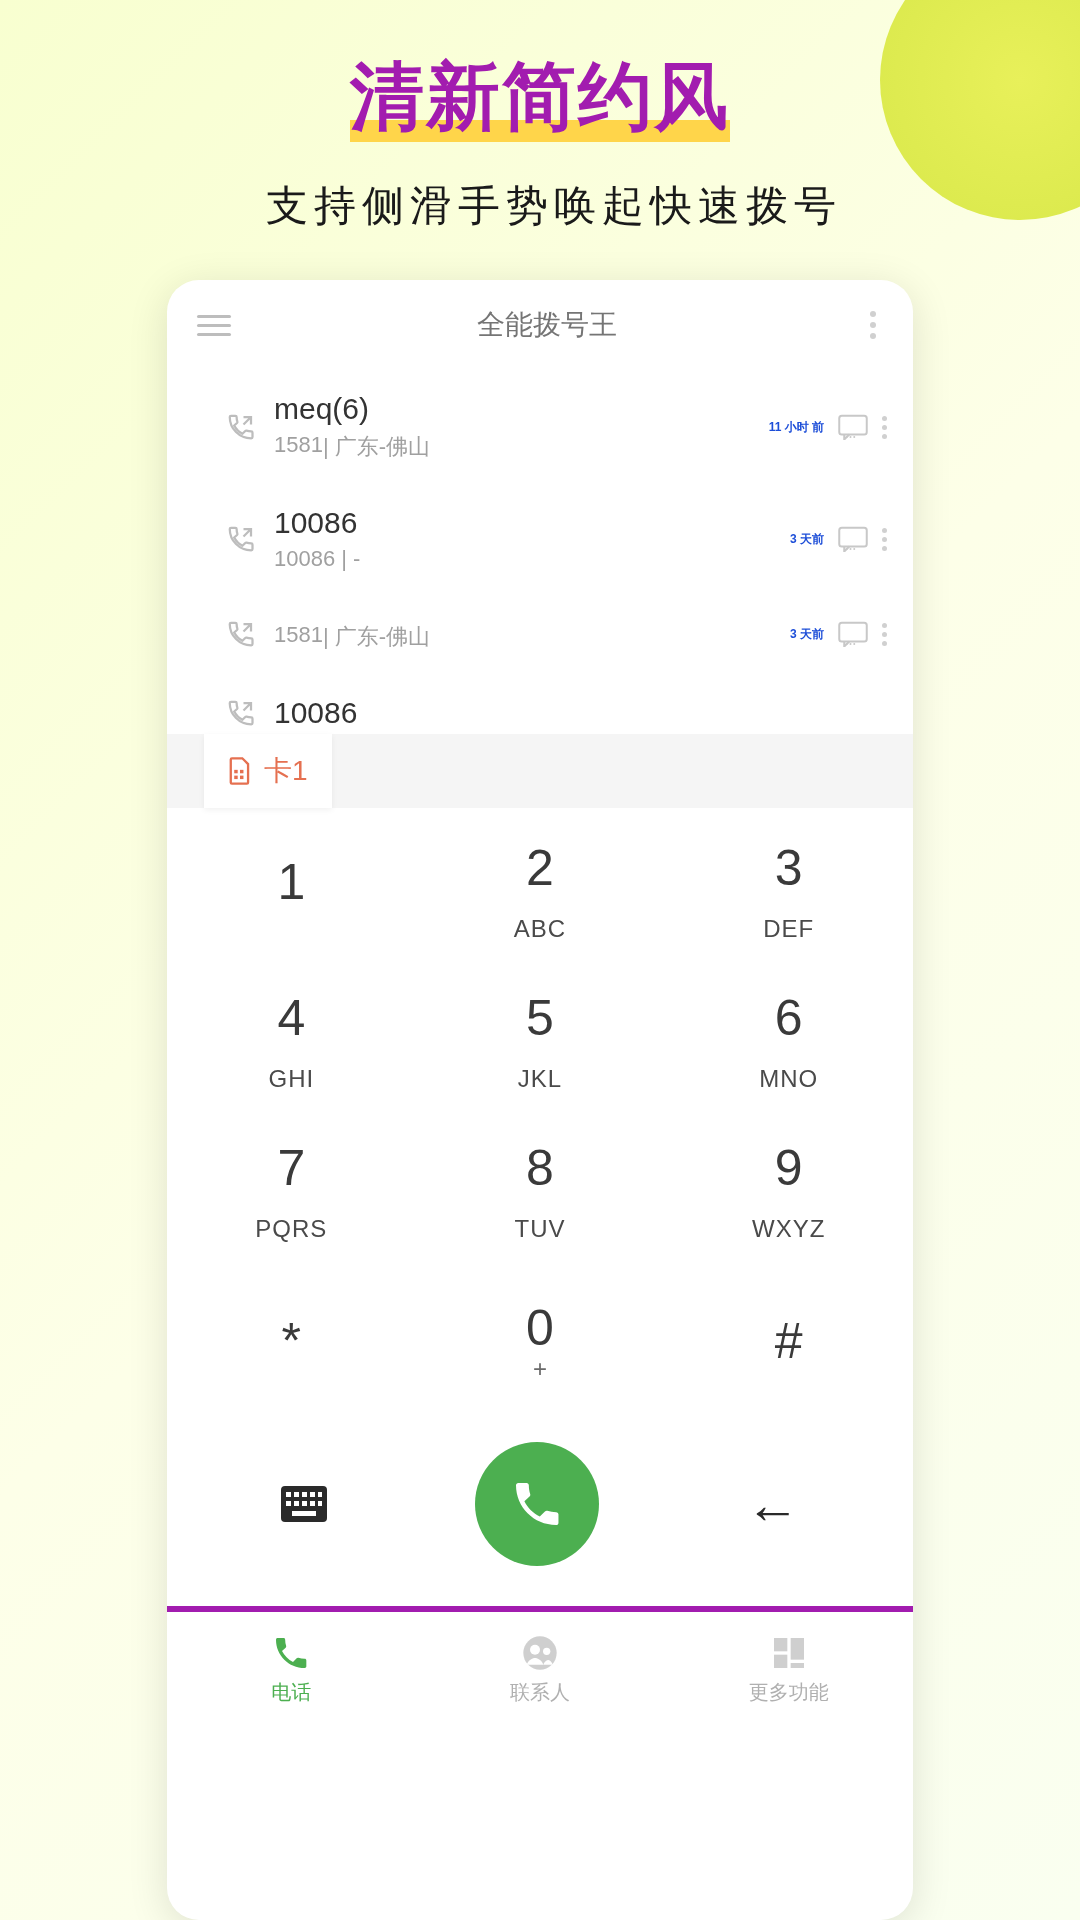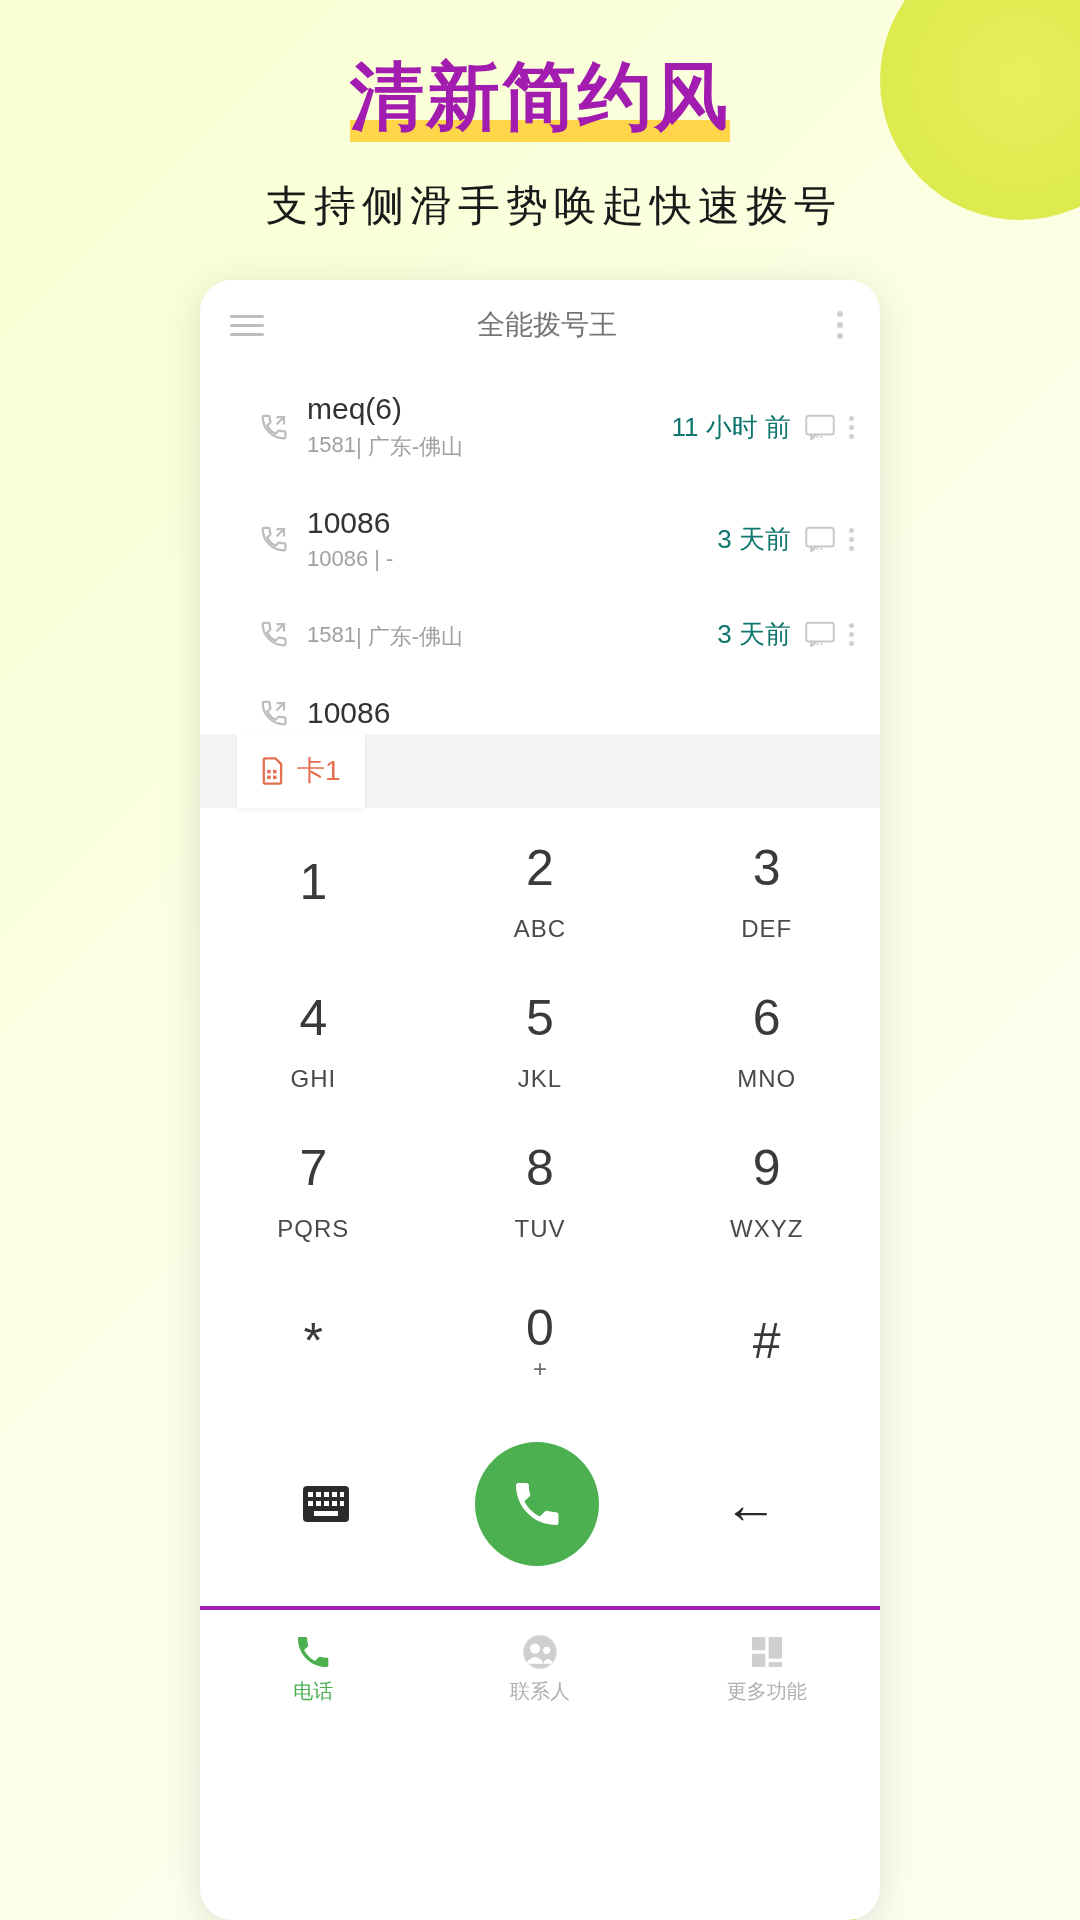--- a/index.html
+++ b/index.html
@@ -57,21 +57,21 @@
   color: #1a1a1a;
   margin-top: 30px;
   letter-spacing: 6px;
   margin-left: 28px;
 }
 .phone-frame {
   position: absolute;
   top: 280px;
   left: 50%;
   transform: translateX(-50%);
-  width: 680px;
+  width: 746px;
   height: 1640px;
   background: #ffffff;
   border-radius: 32px;
   box-shadow: 0 8px 40px rgba(0,0,0,0.12);
   overflow: hidden;
 }
 
 .app-header {
   height: 90px;
   display: flex;
@@ -102,21 +102,21 @@
   display: flex;
   align-items: center;
   padding: 22px 14px 22px 14px;
   gap: 18px;
 }
 .call-type-icon { width: 30px; height: 30px; flex-shrink: 0; }
 .log-main { flex: 1; min-width: 0; }
 .log-name { font-size: 30px; color: #333; }
 .log-sub { font-size: 22px; color: #a0a0a0; margin-top: 6px; display: flex; }
 .log-right { display: flex; align-items: center; gap: 14px; }
-.log-time { font-size: 26px; color: #0f766e; }
+.log-time { font-size: 12px; color: #1d4ed8; font-weight: bold; }
 .msg-icon { width: 30px; height: 26px; }
 .row-dots { display: flex; flex-direction: column; gap: 4px; }
 .row-dots span { width: 5px; height: 5px; border-radius: 50%; background: #d0d0d0; }
 
 
 .sim-bar {
   height: 74px;
   background: #f5f5f5;
   display: flex;
   align-items: stretch;
@@ -165,21 +165,21 @@
   background: #4caf50;
   display: flex;
   align-items: center;
   justify-content: center;
 }
 .kbd-icon { width: 48px; height: 38px; }
 .back-arrow { font-size: 54px; color: #2a2a2a; }
 
 
 .bottom-nav {
-  border-top: 4px solid #a21caf;
+  border-top: 6px solid #a21caf;
   display: flex;
   height: 120px;
 }
 .nav-item {
   flex: 1;
   display: flex;
   flex-direction: column;
   align-items: center;
   justify-content: center;
   gap: 6px;

